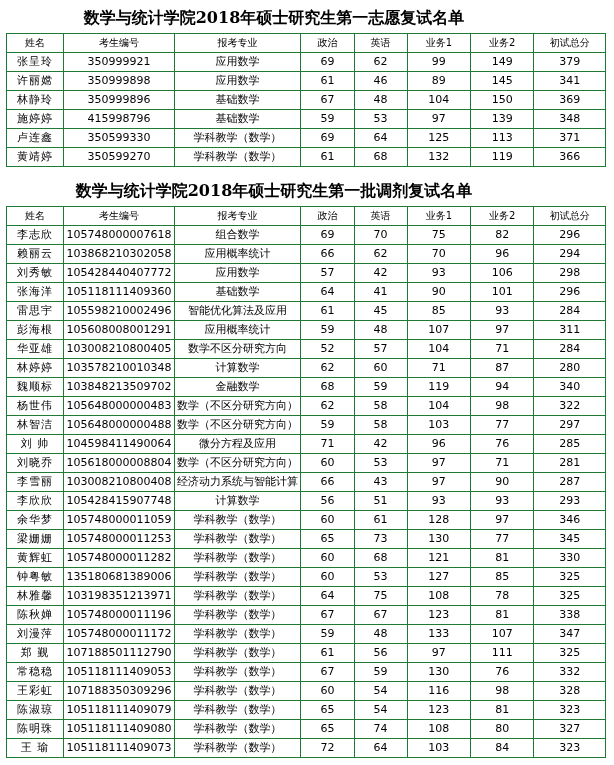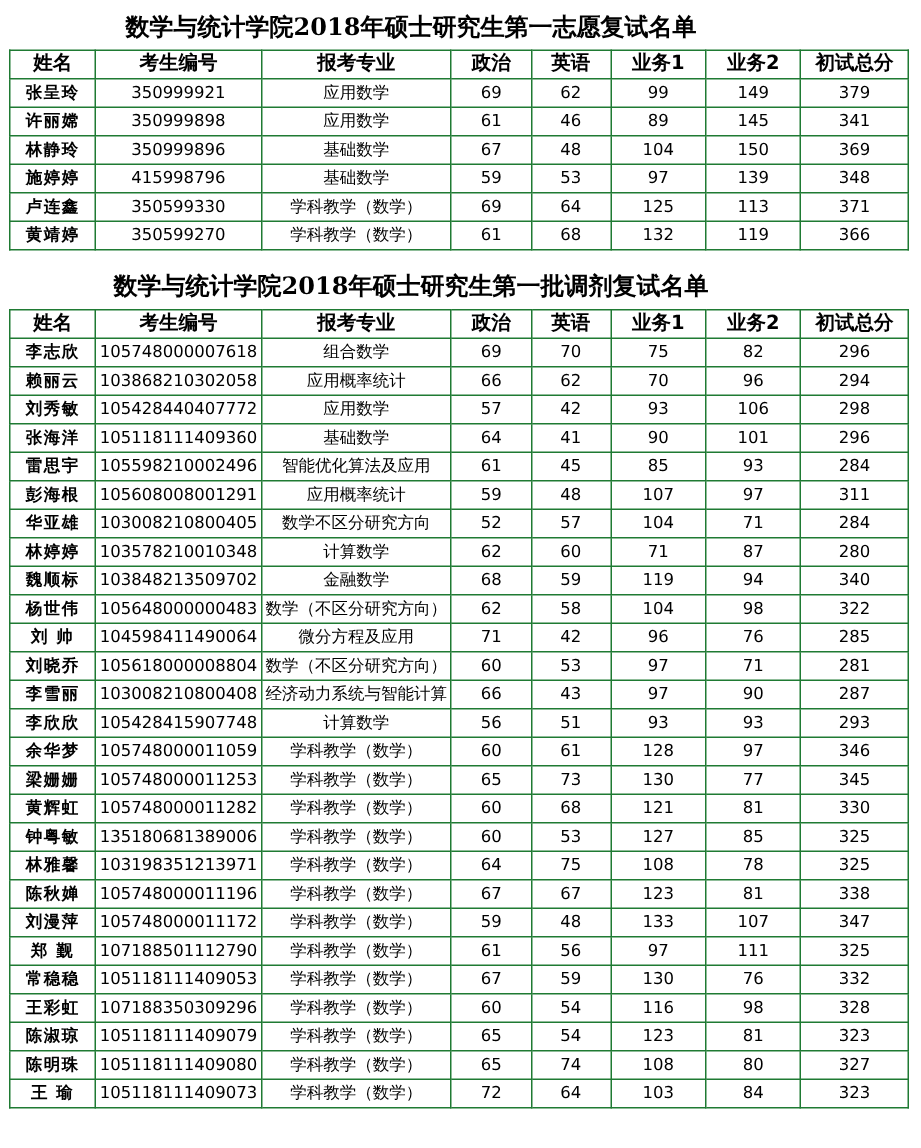--- a/index.html
+++ b/index.html
@@ -37,32 +37,32 @@
     border: 1px solid #1f7a33;
     font-size: 11px;
     text-align: center;
     padding: 1px 1px;
     height: 16px;
     line-height: 14px;
     overflow: hidden;
     white-space: nowrap;
   }
   table.grid th {
-    font-weight: bold;
-    font-size: 13px;
+    font-weight: normal;
+    font-size: 10px;
   }
   .c-name   { width: 56px; }
   .c-id     { width: 108px; }
   .c-major  { width: 124px; }
   .c-pol    { width: 52px; }
   .c-eng    { width: 52px; }
   .c-b1     { width: 62px; }
   .c-b2     { width: 62px; }
   .c-total  { width: 70px; }
-  .name-cell { font-weight: bold; letter-spacing: 1px; }
+  .name-cell { font-weight: normal; letter-spacing: 1px; }
   .id-cell { font-family: "DejaVu Sans", "Liberation Sans", sans-serif; }
 </style>
 </head>
 <body>
 
 <div class="page">
 
   <div class="section">
     <div class="section-title">数学与统计学院2018年硕士研究生第一志愿复试名单</div>
     <table class="grid">
@@ -273,20 +273,30 @@
             <td class="name-cell">杨世伟</td>
             <td class="id-cell">105648000000483</td>
             <td>数学（不区分研究方向）</td>
             <td>62</td>
             <td>58</td>
             <td>104</td>
             <td>98</td>
             <td>322</td>
           </tr>
           <tr>
+            <td class="name-cell">林智洁</td>
+            <td class="id-cell">105648000000488</td>
+            <td>数学（不区分研究方向）</td>
+            <td>59</td>
+            <td>58</td>
+            <td>103</td>
+            <td>77</td>
+            <td>297</td>
+          </tr>
+          <tr>
             <td class="name-cell">刘  帅</td>
             <td class="id-cell">104598411490064</td>
             <td>微分方程及应用</td>
             <td>71</td>
             <td>42</td>
             <td>96</td>
             <td>76</td>
             <td>285</td>
           </tr>
           <tr>

